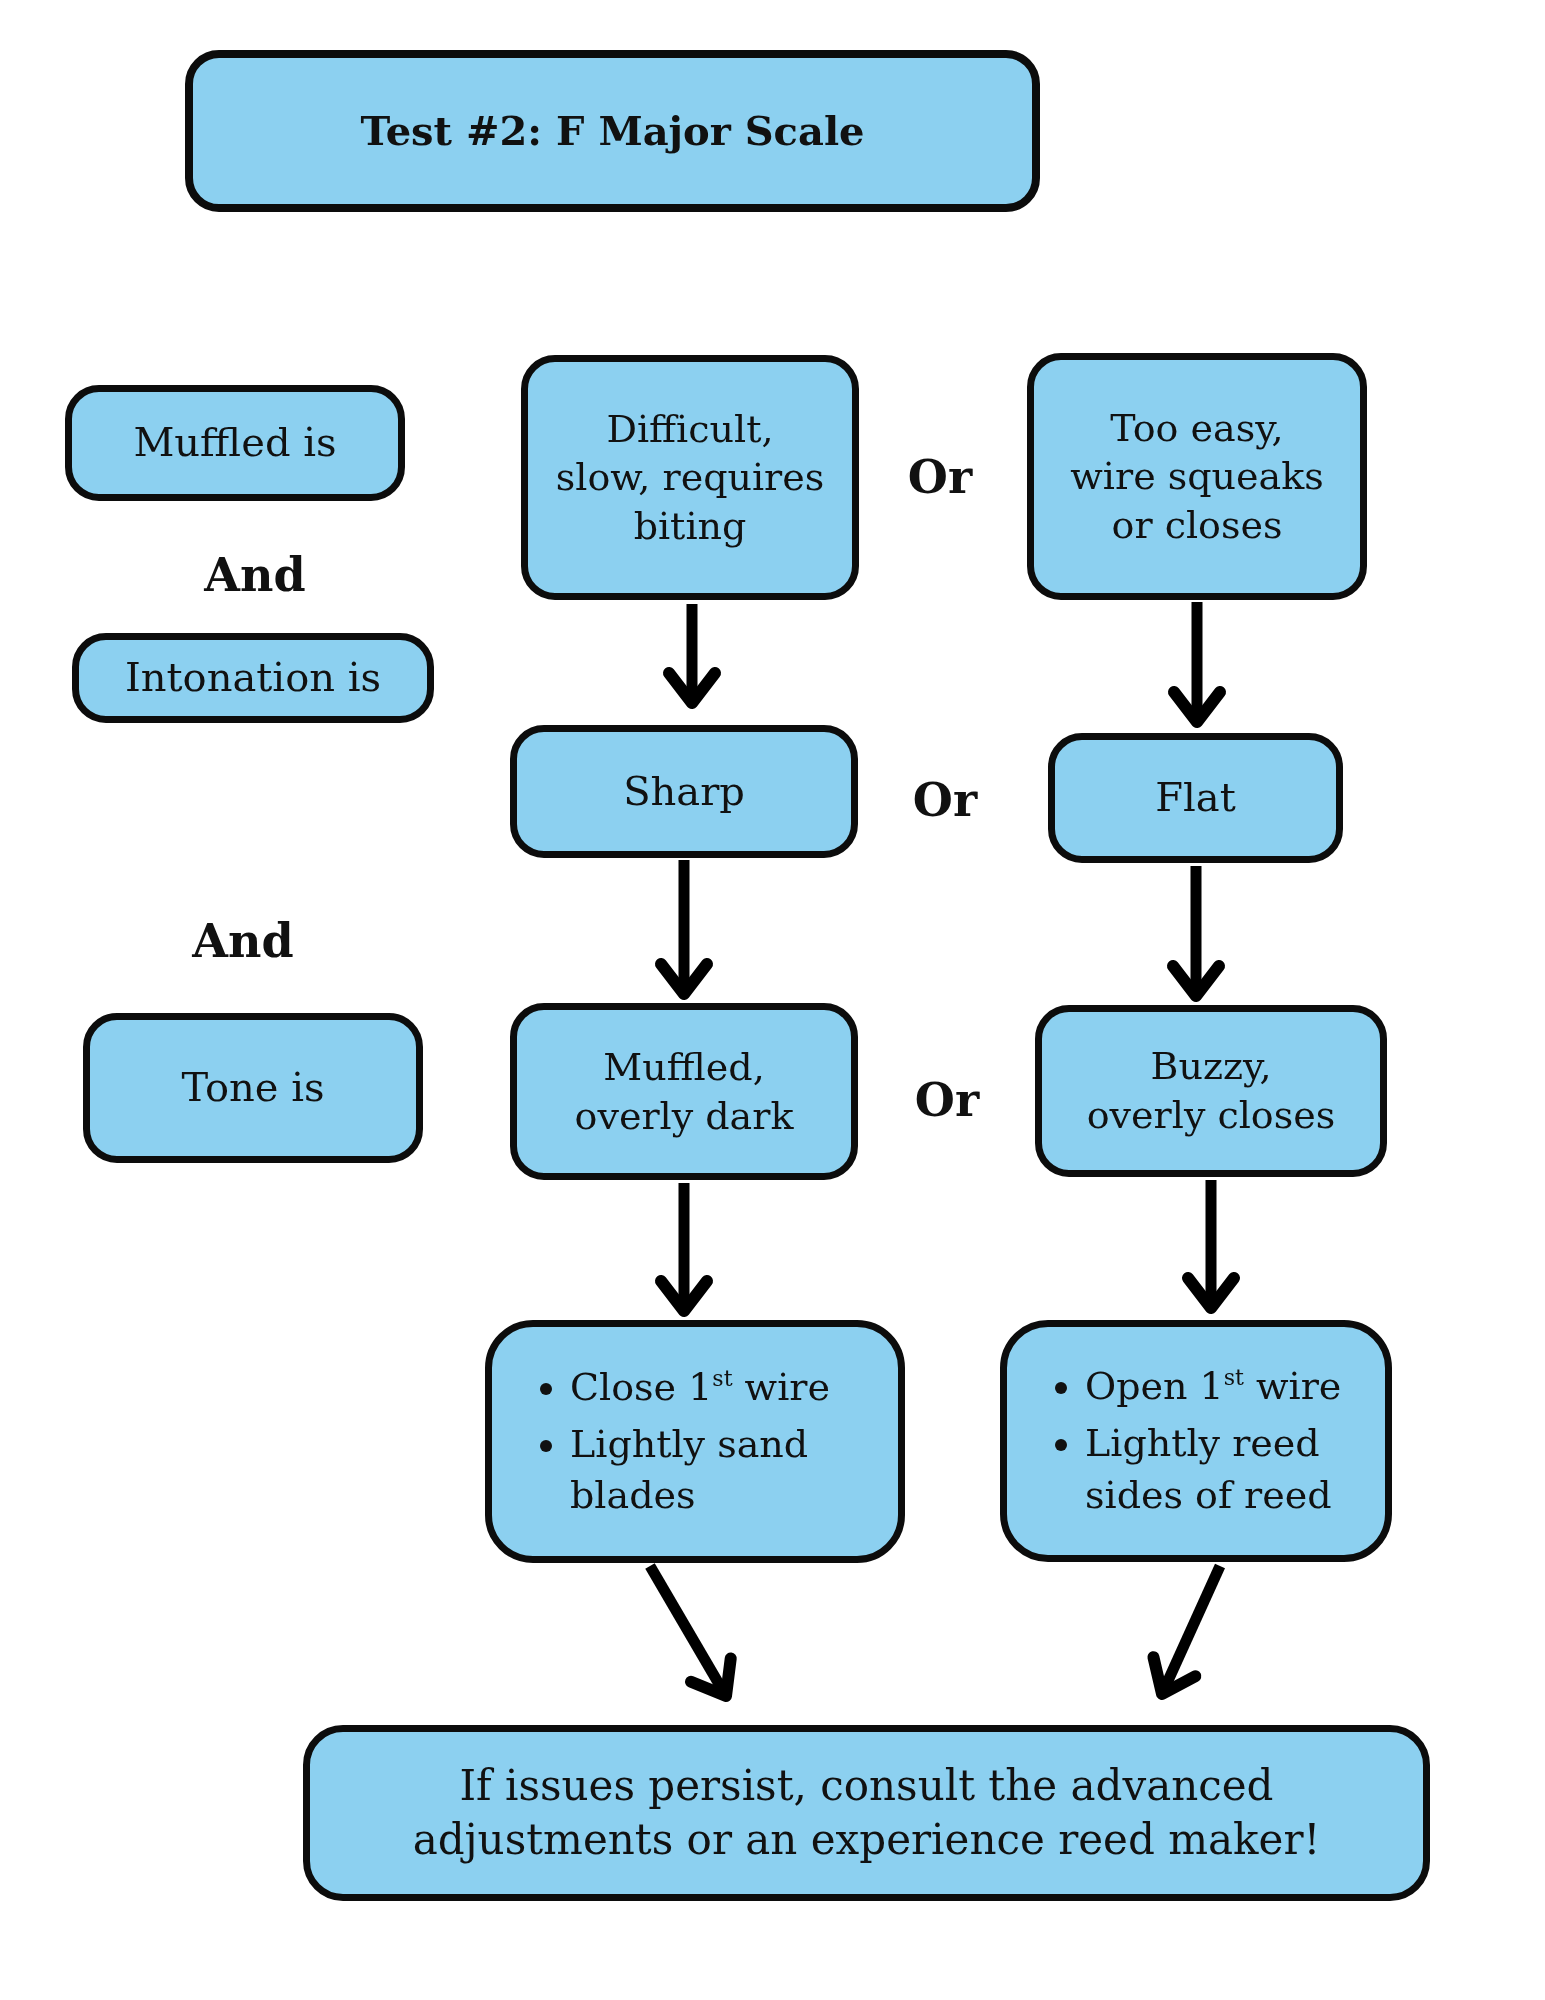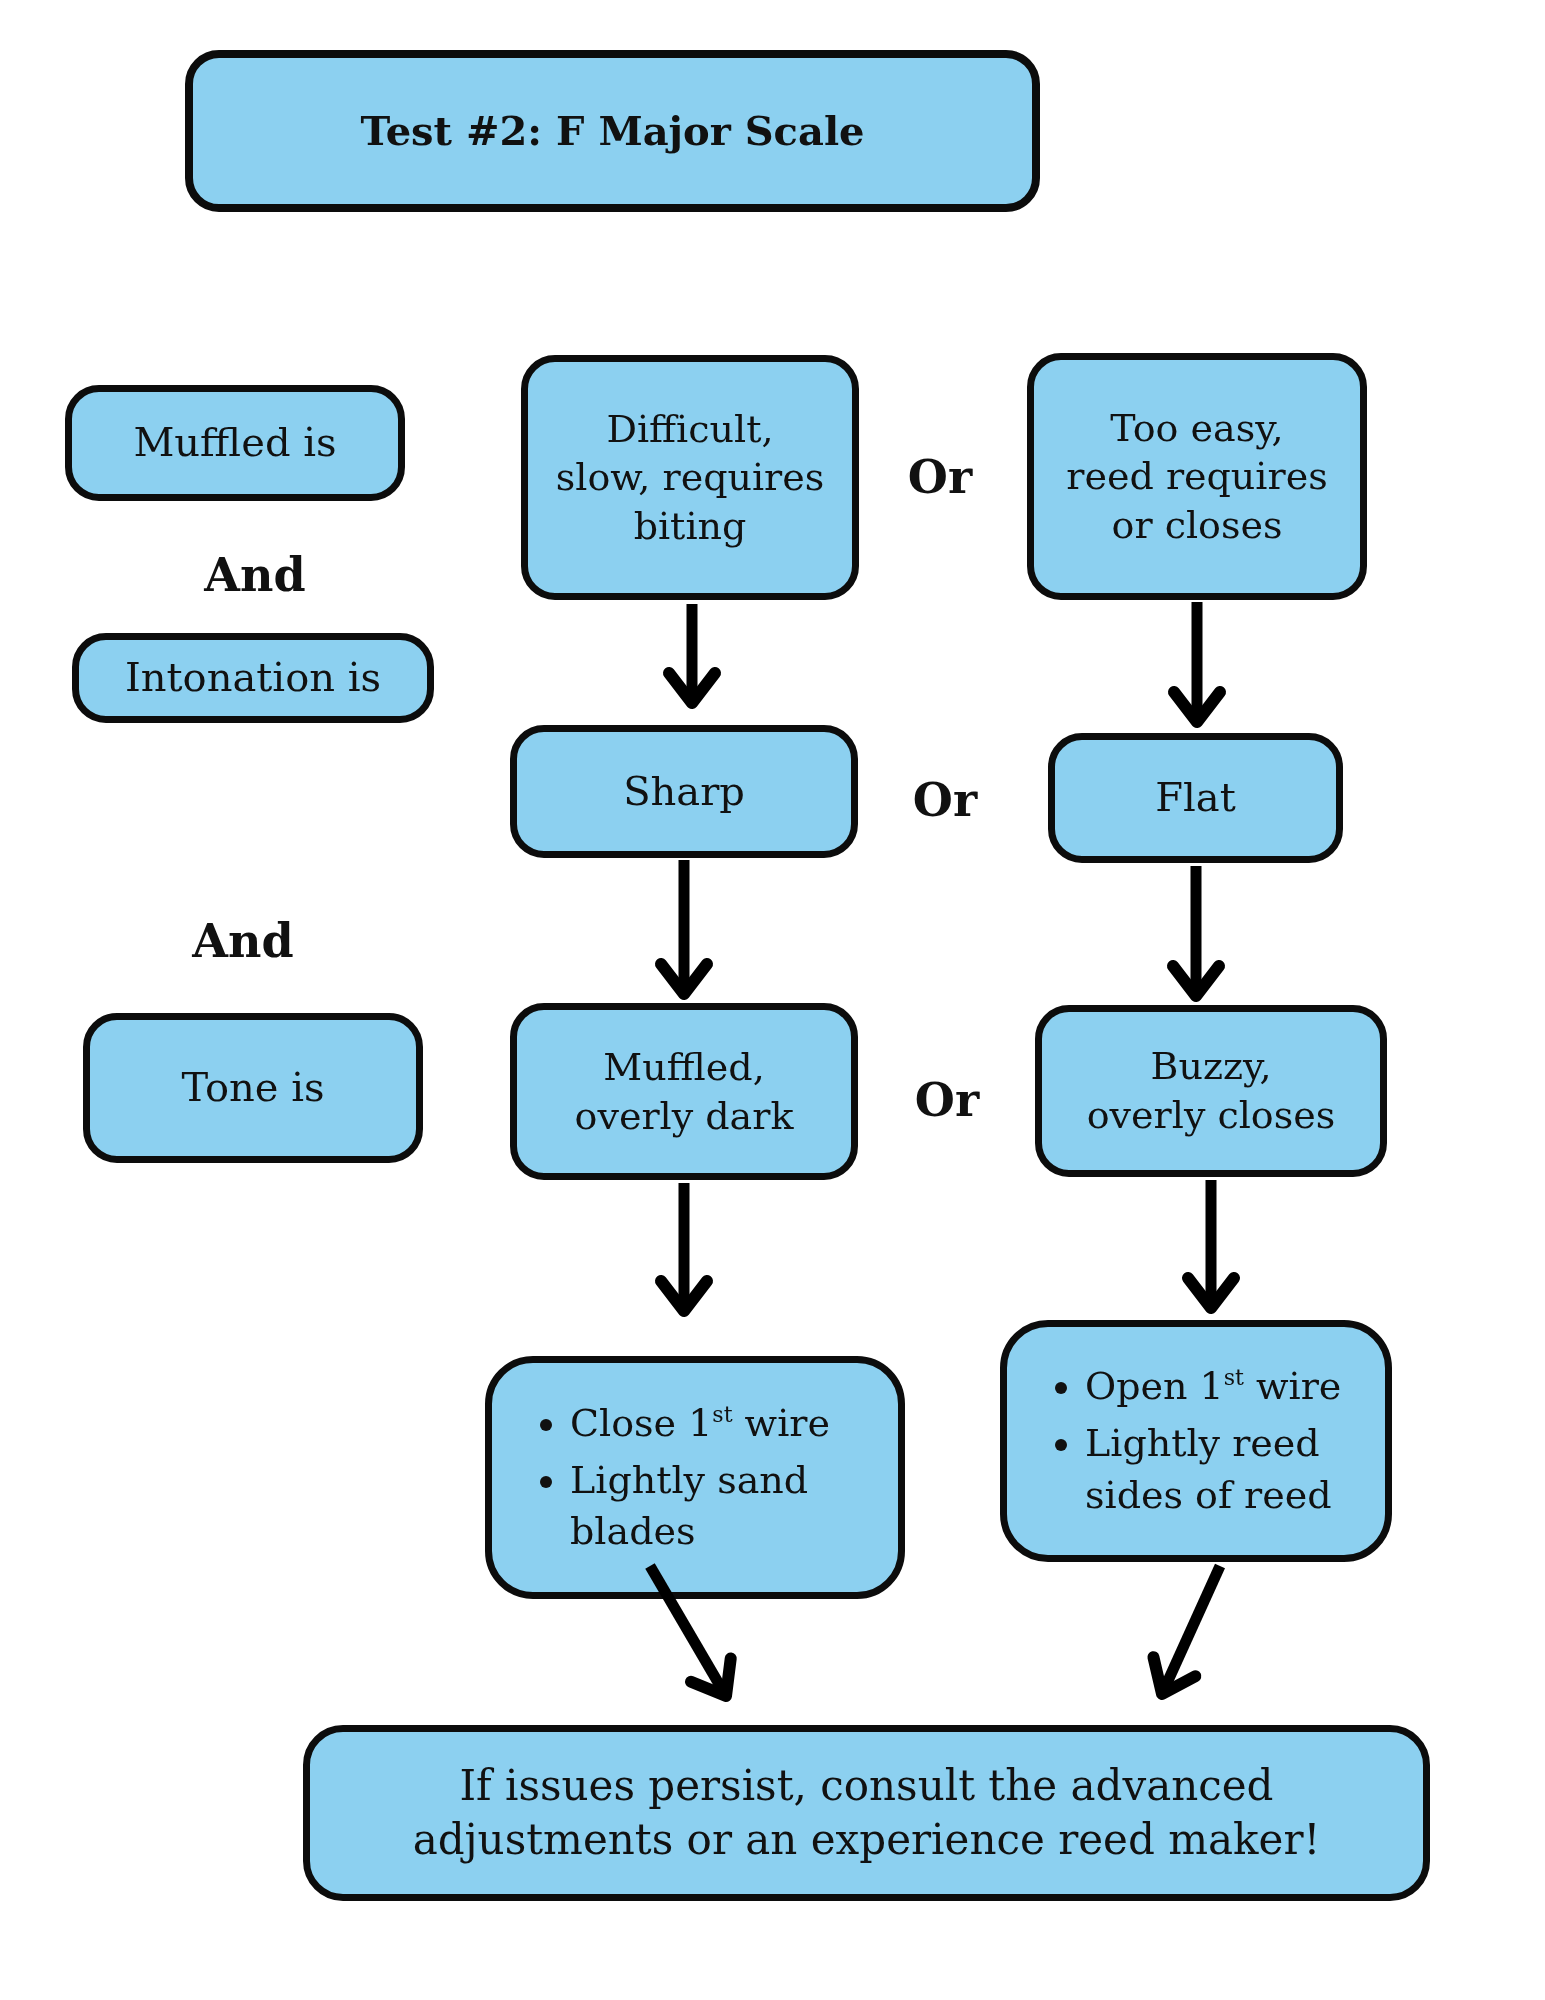--- a/index.html
+++ b/index.html
@@ -27,21 +27,21 @@
   .b-response{left:65px;top:385px;width:340px;height:116px;font-size:40px;}
   .b-intonation{left:72px;top:633px;width:362px;height:90px;font-size:40px;}
   .b-tone{left:83px;top:1013px;width:340px;height:150px;font-size:40px;}
   .b-difficult{left:507px;top:355px;width:338px;height:245px;font-size:38px;margin-left:14px;}
   .b-tooeasy{left:1027px;top:353px;width:340px;height:247px;font-size:38px;}
   .b-sharp{left:510px;top:725px;width:348px;height:133px;font-size:40px;}
   .b-flat{left:1048px;top:733px;width:295px;height:130px;font-size:40px;}
   .b-muffled{left:510px;top:1003px;width:348px;height:177px;font-size:38px;}
   .b-buzzy{left:1035px;top:1005px;width:352px;height:172px;font-size:38px;}
   .b-remedy{border-radius:48px;font-size:38px;text-align:left;}
-  .b-remedy-left{left:485px;top:1320px;width:420px;height:243px;margin-top:36px;}
+  .b-remedy-left{left:485px;top:1320px;width:420px;height:243px;}
   .b-remedy-right{left:1000px;top:1320px;width:392px;height:242px;}
   .b-footer{left:303px;top:1725px;width:1127px;height:176px;border-radius:40px;font-size:42px;}
   .conn{
     position:absolute;font-weight:bold;font-size:46px;text-align:center;
     width:140px;line-height:1;
   }
   .and-1{left:185px;top:552px;}
   .and-2{left:173px;top:918px;}
   .or-1{left:870px;top:454px;}
   .or-2{left:875px;top:777px;}
@@ -72,21 +72,21 @@
   <div class="conn and-2">And</div>
   <div class="box b-tone">
       <span>Tone is</span>
     </div>
 
   <div class="box b-difficult multiline"><span>Difficult,
 slow, requires
 biting</span></div>
   <div class="conn or-1">Or</div>
   <div class="box b-tooeasy multiline"><span>Too easy,
-reed requires
+wire squeaks
 or closes</span></div>
 
   <div class="box b-sharp">
       <span>Sharp</span>
     </div>
   <div class="conn or-2">Or</div>
   <div class="box b-flat">
       <span>Flat</span>
     </div>
 

